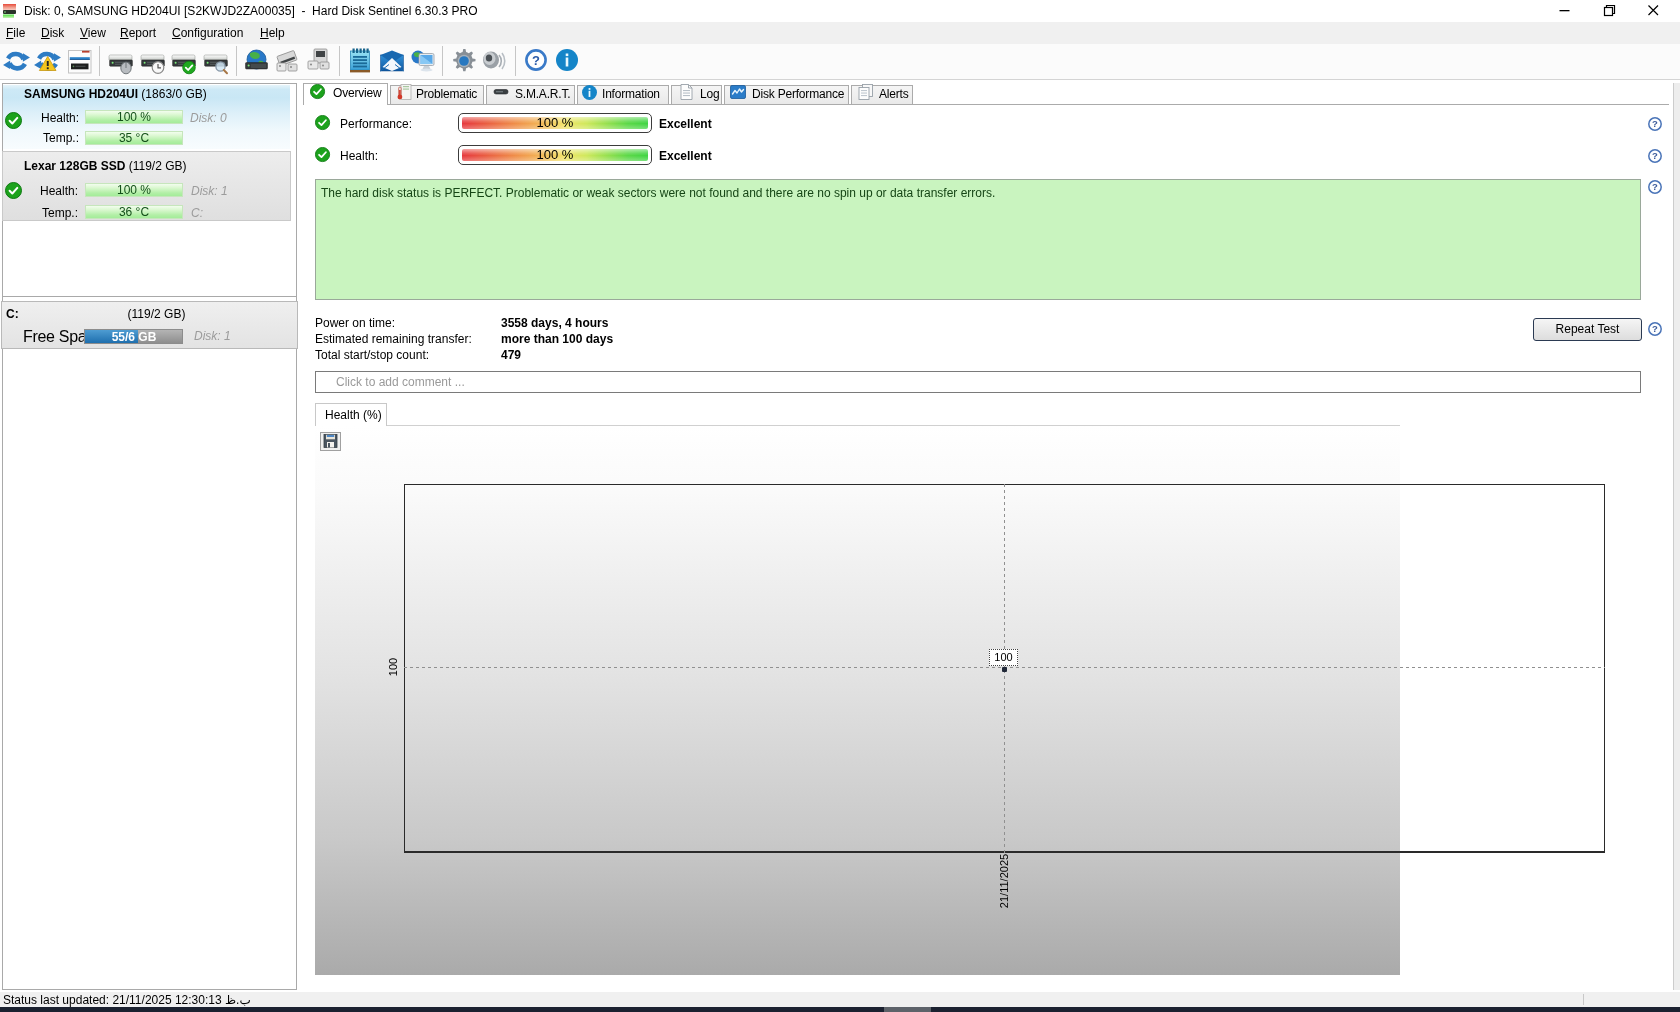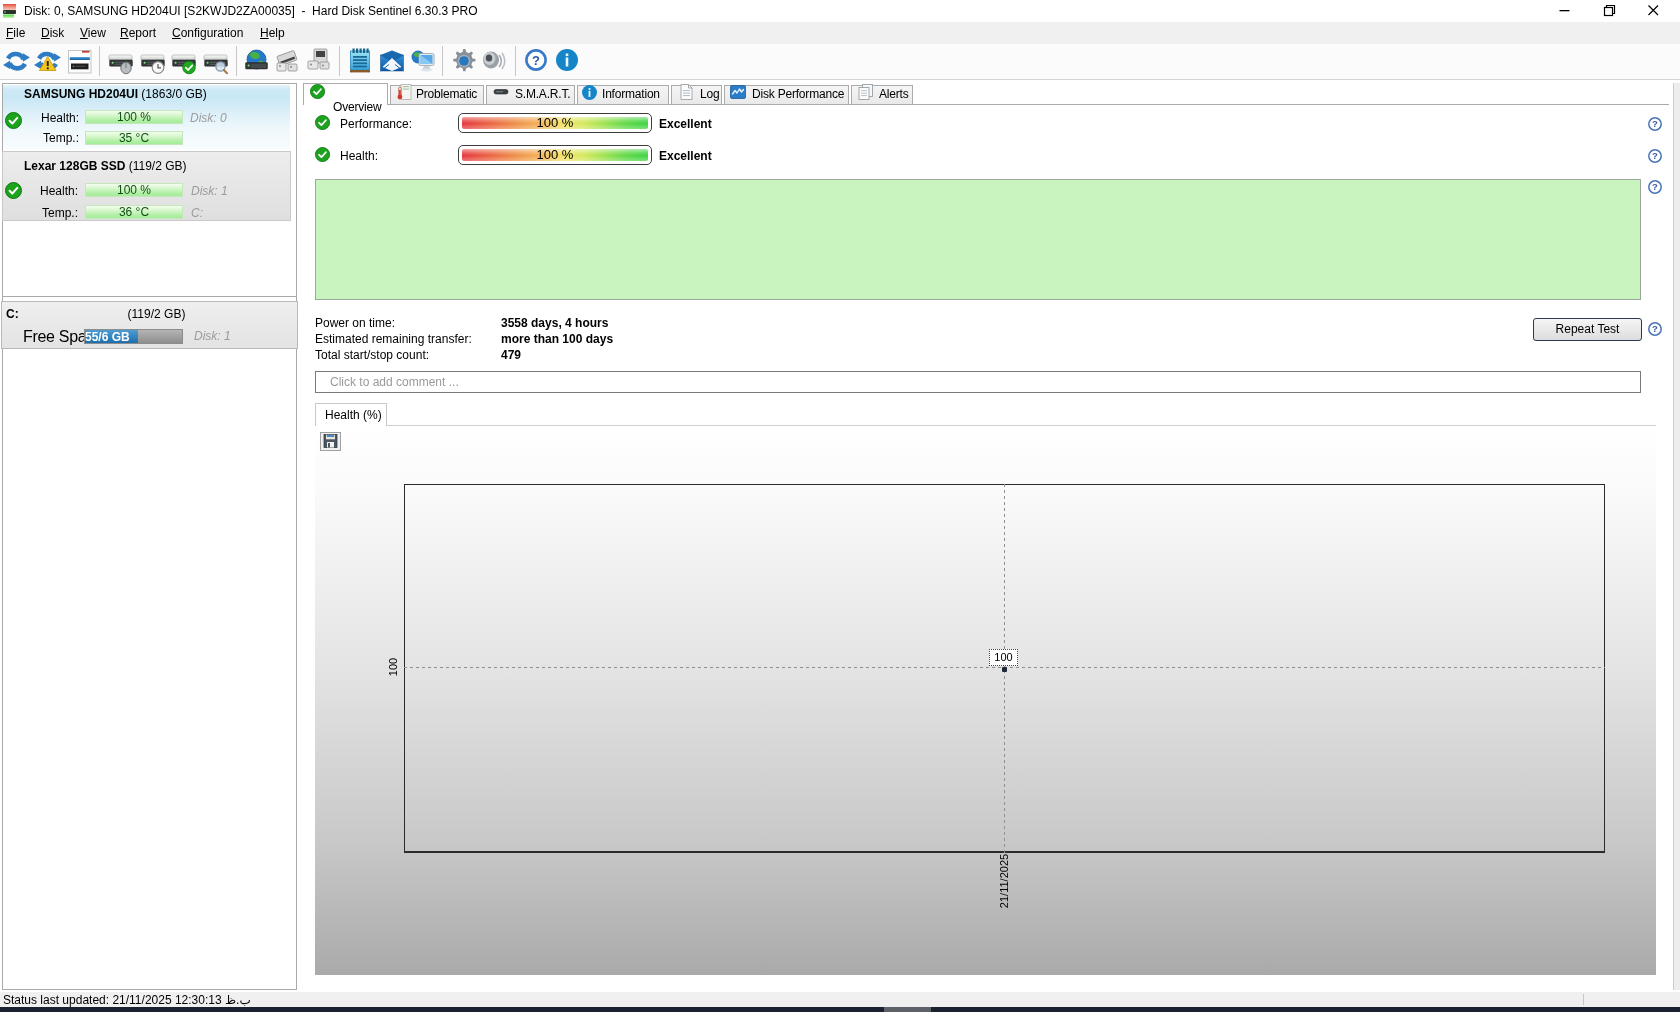--- a/index.html
+++ b/index.html
@@ -37,24 +37,24 @@
 
 .helpicon{position:absolute;left:1648px;width:14px;height:14px}
 
 #greenbox{left:315px;top:179px;width:1326px;height:121px;background:#c9f4bf;border:1px solid #9aa89a;box-sizing:border-box;font-size:12px;color:#164616}
 
 .irow{position:absolute;left:315px;font-size:12px;color:#000}
 .ival{position:absolute;left:501px;font-size:12px;font-weight:bold;color:#000}
 
 #repeatbtn{left:1533px;top:318px;width:109px;height:23px;background:linear-gradient(180deg,#f5f5f5,#dddddd);border:1px solid #2b3a52;border-radius:3px;box-sizing:border-box;text-align:center;font-size:12px;line-height:21px;color:#000}
 
-#commentbox{left:315px;top:371px;width:1326px;height:22px;background:#fff;border:1px solid #7a7a7a;box-sizing:border-box;font-size:12px;line-height:20px;color:#9a9a9a;padding-left:14px}
+#commentbox{left:315px;top:371px;width:1326px;height:22px;background:#fff;border:1px solid #7a7a7a;box-sizing:border-box;font-size:12px;line-height:20px;color:#9a9a9a;padding-left:20px}
 
 #htab{left:315px;top:403px;width:72px;height:23px;background:#fff;border:1px solid #c8c8c8;border-bottom:none;box-sizing:border-box;font-size:12px;color:#000;z-index:3}
-#chartpanel{left:315px;top:425px;width:1341px;height:550px;background:linear-gradient(180deg,#ffffff 0%,#fafafa 12%,#e3e3e3 45%,#c9c9c9 75%,#aaaaaa 100%);border-top:1px solid #d0d0d0;box-sizing:border-box}
+#chartpanel{left:315px;top:425px;width:1085px;height:550px;background:linear-gradient(180deg,#ffffff 0%,#fafafa 12%,#e3e3e3 45%,#c9c9c9 75%,#aaaaaa 100%);border-top:1px solid #d0d0d0;box-sizing:border-box}
 #savebtn{left:5px;top:6px;width:21px;height:19px;background:#f0f0f0;border:1px solid #a0a0a0;box-sizing:border-box}
 #plot{left:89px;top:58px;width:1201px;height:369px;border:1px solid #2a2a2a;border-bottom-width:2px;box-sizing:border-box}
 .pbar{width:194px;height:20px;border:1.5px solid #3c3c3c;border-radius:5px;box-sizing:border-box;background:#fff;text-align:center;font-size:13px;line-height:17px;color:#000}
 .pbar .fill{position:absolute;left:3px;right:3px;top:3px;bottom:3px;border-radius:2px;background:
  linear-gradient(180deg,rgba(255,255,255,0.55) 0%,rgba(255,255,255,0.15) 35%,rgba(255,255,255,0) 55%,rgba(255,255,255,0.3) 100%),
  linear-gradient(90deg,#e6383e 0%,#e95a40 12%,#ef8c48 28%,#f2b455 42%,#f2e468 55%,#cfe85c 67%,#96e04e 78%,#5cd848 89%,#3ed442 100%)}
 .dashh{position:absolute;height:1px;background-image:linear-gradient(90deg,#909090 50%,transparent 50%);background-size:6px 1px}
 .dashv{position:absolute;width:1px;background-image:linear-gradient(180deg,#909090 50%,transparent 50%);background-size:1px 6px}
 
 #prestatus{left:0;top:990px;width:1680px;height:2px;background:#fff}
@@ -302,40 +302,40 @@
 <svg class="abs" style="left:5px;top:182px" width="17" height="17">
     <use href="#chk17"></use>
   </svg>
 
 <div class="abs" id="cpanel">
   <div class="abs" style="left:4px;top:5px;font-size:12px;line-height:14px;font-weight:bold">C:</div>
   <div class="abs" style="left:14px;top:5px;width:281px;text-align:center;font-size:12px;line-height:14px">(119/2 GB)</div>
   <div class="abs" style="left:21px;top:28px;font-size:16px;line-height:14px;letter-spacing:-0.3px">Free Space</div>
   <div class="abs" id="freebar" style="left:82px;top:27px;width:99px;height:15px;border:1px solid #8c8c8c;box-sizing:border-box;background:linear-gradient(180deg,#b4b4b4,#8e8e8e)">
     <div class="abs" style="left:0;top:0;width:53px;height:13px;background:linear-gradient(180deg,#4e9cd2,#1e6fae)"></div>
-    <div class="abs" style="left:0;top:0;width:98px;text-align:left;color:#fff;font-weight:bold;font-size:12px;line-height:14px">55/6 GB</div>
+    <div class="abs" style="left:0;top:0;width:98px;text-align:center;color:#fff;font-weight:bold;font-size:12px;line-height:14px">55/6 GB</div>
   </div>
   <div class="dlab" style="left:192px;top:27px">Disk: 1</div>
 </div>
 
 <div class="abs" id="mainright"></div>
 
 <div class="abs tabline"></div>
 <div class="tab sel" style="left:303px;width:85px"></div>
 <div class="tab" style="left:390px;width:94px"></div>
 <div class="tab" style="left:486px;width:89px"></div>
 <div class="tab" style="left:577px;width:92px"></div>
 <div class="tab" style="left:671px;width:51px"></div>
 <div class="tab" style="left:724px;width:125px"></div>
 <div class="tab" style="left:851px;width:62px"></div>
 <div class="abs" style="left:0;top:0;width:0;height:0;z-index:4">
   <svg class="abs" style="left:310px;top:84px" width="16" height="16" viewBox="0 0 17 17">
       <use href="#chk17" transform="scale(0.94)"></use>
     </svg>
-  <div class="abs tabtxt" style="left:333px;top:100px">Overview</div>
+  <div class="abs tabtxt" style="left:333px;top:86px">Overview</div>
   <svg class="abs" style="left:397px;top:84px" width="15" height="16" viewBox="0 0 15 16">
     <rect x="4" y="0.5" width="10" height="15" fill="#f4f4f2" stroke="#b0b0ae" stroke-width="0.8"></rect>
     <rect x="6" y="2" width="6" height="1.2" fill="#a8c8a0"></rect>
       <rect x="6" y="4.5" width="6" height="1.2" fill="#a8c8a0"></rect>
     <rect x="1.6" y="3" width="2.6" height="9" rx="1.3" fill="#e8e4e0" stroke="#c05040" stroke-width="0.7"></rect>
     <rect x="2.1" y="6" width="1.6" height="6" fill="#d03828"></rect>
     <circle cx="2.9" cy="13" r="2.4" fill="#d03828"></circle>
   </svg>
   <div class="abs tabtxt" style="left:416px;top:87px">Problematic</div>
   <svg class="abs" style="left:493px;top:86px" width="16" height="12" viewBox="0 0 16 12">
@@ -395,20 +395,21 @@
 <div class="abs pbar" style="left:458px;top:145px">
     <div class="fill"></div>
     <div style="position:relative">100 %</div>
   </div>
 <div class="abs t12 b" style="left:659px;top:149px">Excellent</div>
 <svg class="abs helpicon" style="top:149px" width="14" height="14">
     <use href="#qmark"></use>
   </svg>
 
 <div class="abs" id="greenbox">
+  <div style="margin:6px 0 0 5px">The hard disk status is PERFECT. Problematic or weak sectors were not found and there are no spin up or data transfer errors.</div>
 </div>
 <svg class="abs helpicon" style="top:180px" width="14" height="14">
     <use href="#qmark"></use>
   </svg>
 
 <div class="irow" style="top:316px">Power on time:</div>
 <div class="ival" style="top:316px">3558 days, 4 hours</div>
 <div class="irow" style="top:332px">Estimated remaining transfer:</div>
 <div class="ival" style="top:332px">more than 100 days</div>
 <div class="irow" style="top:348px">Total start/stop count:</div>

